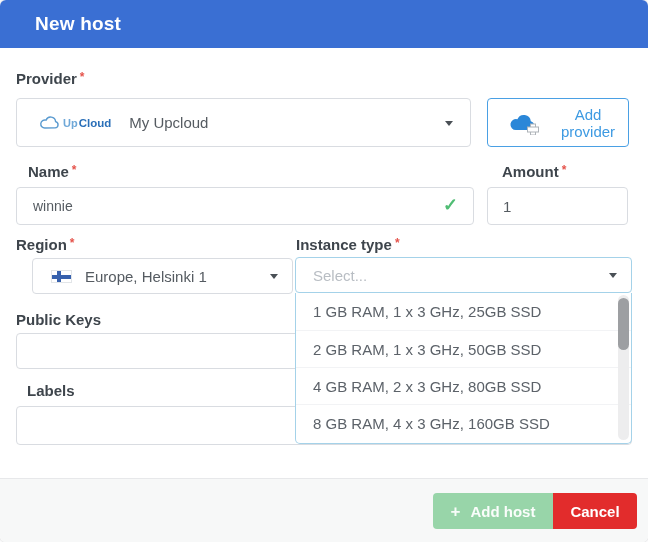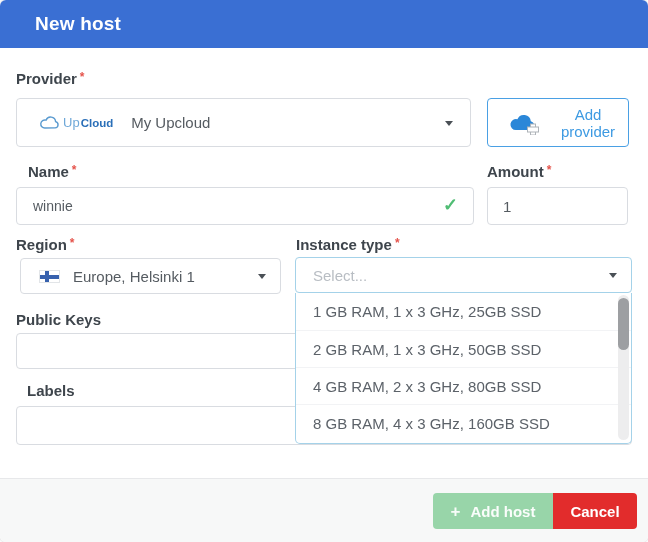--- a/index.html
+++ b/index.html
@@ -18,40 +18,40 @@
 
   
   .box { position:absolute; background:#fff; border:1px solid #d9dce1; border-radius:4px; }
   .selectbox { display:flex; align-items:center; cursor:pointer; }
   .caret { width:0; height:0; border-left:4.5px solid transparent; border-right:4.5px solid transparent;
            border-top:5.5px solid #4a5056; position:absolute; top:50%; margin-top:-2px; }
 
   
   .provider-select { left:16px; top:98px; width:455px; height:49px; padding-left:22px; }
   .upcloud-logo { display:flex; align-items:center; gap:2px; }
-  .upcloud-logo .lg-up { color:#6fa8d8; font-size:13px; font-weight:normal;text-align:right; }
+  .upcloud-logo .lg-up { color:#6fa8d8; font-size:11px; font-weight:bold;text-align:right; }
   .upcloud-logo .lg-cloud { color:#2a6fb8; font-size:11.5px; font-weight:bold; margin-left:-1px; }
   .provider-value { margin-left:18px; font-size:15px; color:#555b61; }
   .provider-select .caret { right:17px; }
 
   .add-provider { left:487px; top:98px; width:142px; height:49px; background:#fff;
                   border:1px solid #4aa0e4; border-radius:4px; display:flex; align-items:center;
                   justify-content:center; gap:8px; cursor:pointer; position:absolute;padding-left:20px; }
   .add-provider .ap-label { color:#3d9ae2; font-size:15px; }
   .cloudplus { position:relative; width:32px; height:24px; }
 
   
   .name-input { left:16px; top:187px; width:458px; height:38px; padding:0 40px 0 16px;
                 font-size:14px; color:#555b61; outline:none; font-family:"Liberation Sans",sans-serif; }
   .check { position:absolute; left:443px; top:194px; color:#50bd74; font-size:18px; font-weight:bold; }
   .amount-input { left:487px; top:187px; width:141px; height:38px; padding:0 12px 0 15px;
                   font-size:15px; color:#555b61; outline:none; font-family:"Liberation Sans",sans-serif; }
 
   
-  .region-select { left:20px; top:258px; width:261px; height:36px; padding-left:18px; }
+  .region-select { left:32px; top:258px; width:261px; height:36px; padding-left:18px; }
   .flag { position:relative; width:21px; height:13px; background:#fff; border:1px solid #e2e5e8; flex:none; }
   .flag::before { content:""; position:absolute; left:5px; top:0; width:4px; height:11px; background:#3761ad; }
   .flag::after  { content:""; position:absolute; left:0; top:4px; width:19px; height:4px; background:#3761ad; }
   .region-value { margin-left:13px; font-size:15px; color:#555b61; }
   .region-select .caret { right:14px; }
 
   
   .instance-select { left:295px; top:257px; width:337px; height:36px; border:1px solid #a4d2e9;
                      padding-left:17px; z-index:6; }
   .instance-placeholder { font-size:15px; color:#b8bdc3; }
@@ -123,21 +123,21 @@
     </span>
     <span class="ap-label">Add provider</span>
   </button>
 
   <div class="f-label" style="left:28px; top:163px;">
     <span>Name</span><span class="req">*</span>
   </div>
   <input class="box name-input" type="text" value="winnie" style="">
   <span class="check">✓</span>
 
-  <div class="f-label" style="left:487px; top:163px;">
+  <div class="f-label" style="left:502px; top:163px;">
     <span>Amount</span><span class="req">*</span>
   </div>
   <input class="box amount-input" type="text" value="1" style="">
 
   <div class="f-label" style="left:16px; top:236px;">
     <span>Region</span><span class="req">*</span>
   </div>
   <div class="box selectbox region-select">
     <span class="flag"></span>
     <span class="region-value">Europe, Helsinki 1</span>

